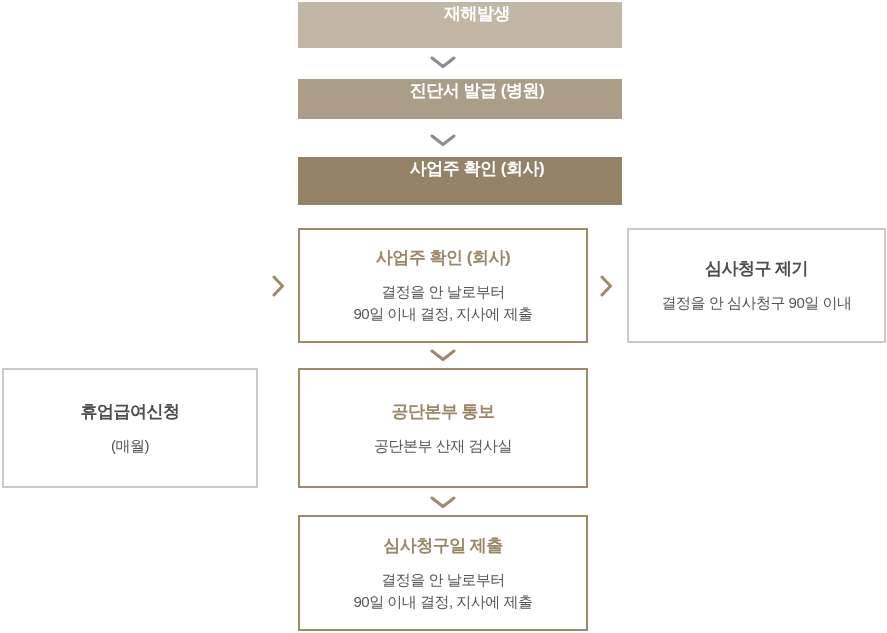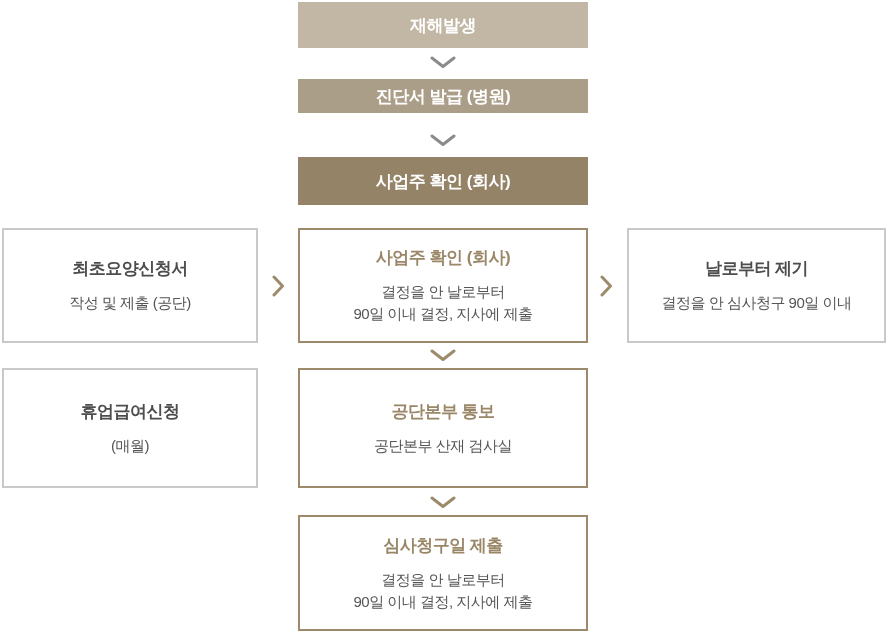--- a/index.html
+++ b/index.html
@@ -6,25 +6,25 @@
   .canvas{
     position:relative;
     width:887px;height:633px;
     background:#ffffff;
     font-family:"Liberation Sans",sans-serif;
     overflow:hidden;
   }
   
   .step{
     position:absolute;left:298px;width:290px;
-    display:flex;align-items:center;justify-content:center;
-    color:#ffffff;font-weight:700;font-size:17px;letter-spacing:-0.5px;
+    display:flex;justify-content:center;
+    color:#ffffff;font-weight:700;font-size:17px;letter-spacing:-0.5px;padding-left:34px;
   }
   .step.s1{top:2px;height:46px;background:#c2b6a5;}
-  .step.s2{top:79px;height:34px;background:#ab9e88;}
+  .step.s2{top:79px;height:40px;background:#ab9e88;}
   .step.s3{top:157px;height:48px;background:#958367;}
 
   
   .wbox{
     position:absolute;box-sizing:border-box;background:#ffffff;
     display:flex;flex-direction:column;align-items:center;justify-content:center;
     text-align:center;
   }
   .wbox.gray{border:2px solid #c9c9c9;}
   .wbox.tan{border:2px solid #9c8a6b;}
@@ -73,43 +73,39 @@
   </div>
   <span class="chev gray cd2">
     <svg width="26" height="13" viewBox="0 0 26 13">
         <polyline points="2,2 13,10.5 24,2" fill="none" stroke="currentColor" stroke-width="3" stroke-linecap="round" stroke-linejoin="round"></polyline>
       </svg>
   </span>
   <div class="step s3">
     <span>사업주 확인 (회사)</span>
   </div>
 
-  <div class="wbox gray row1 col-left">
-    <div class="box-title">최초요양신청서</div>
-    <div class="box-body">작성 및 제출 (공단)</div>
-  </div>
   <span class="chev tan cr1">
     <svg width="13" height="22" viewBox="0 0 13 22">
         <polyline points="2,2 10.5,11 2,20" fill="none" stroke="currentColor" stroke-width="3" stroke-linecap="round" stroke-linejoin="round"></polyline>
       </svg>
   </span>
   <div class="wbox tan row1 col-center">
     <div class="box-title">사업주 확인 (회사)</div>
     <div class="box-body">
       <div>결정을 안 날로부터</div>
       <div>90일 이내 결정, 지사에 제출</div>
     </div>
   </div>
   <span class="chev tan cr2">
     <svg width="13" height="22" viewBox="0 0 13 22">
         <polyline points="2,2 10.5,11 2,20" fill="none" stroke="currentColor" stroke-width="3" stroke-linecap="round" stroke-linejoin="round"></polyline>
       </svg>
   </span>
   <div class="wbox gray row1 col-right">
-    <div class="box-title">날로부터 제기</div>
+    <div class="box-title">심사청구 제기</div>
     <div class="box-body">결정을 안 심사청구 90일 이내</div>
   </div>
 
   <span class="chev tan cd3">
     <svg width="26" height="13" viewBox="0 0 26 13">
         <polyline points="2,2 13,10.5 24,2" fill="none" stroke="currentColor" stroke-width="3" stroke-linecap="round" stroke-linejoin="round"></polyline>
       </svg>
   </span>
 
   <div class="wbox gray row2 col-left">

